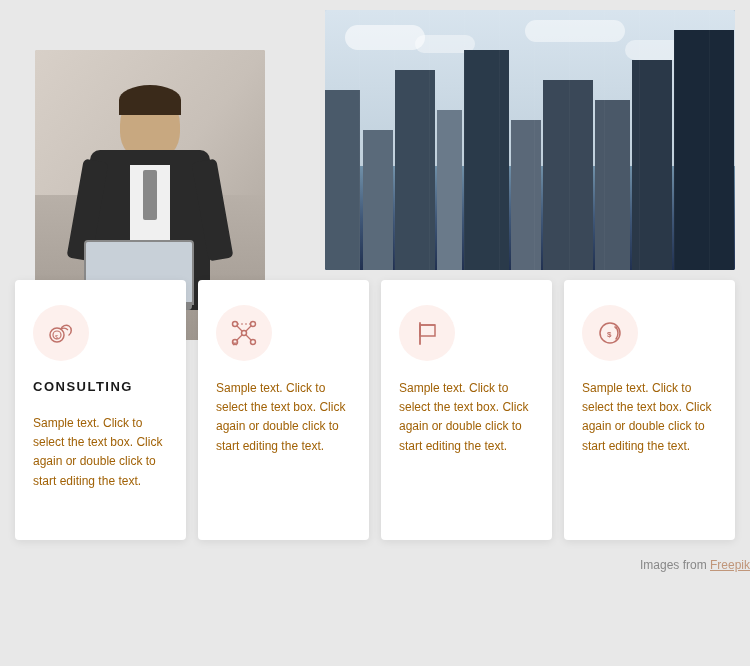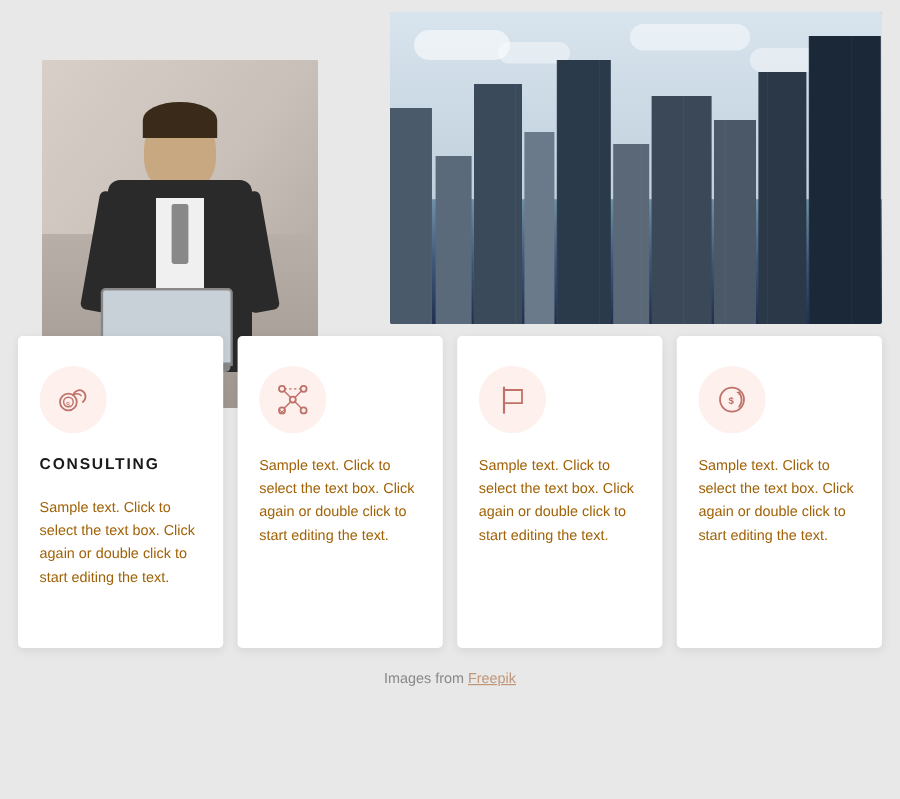--- a/index.html
+++ b/index.html
@@ -149,21 +149,21 @@
     }
 
     .card-text {
       font-family: Arial, Helvetica, sans-serif;
       font-size: 12px;
       color: #a16207;
       line-height: 1.6;
     }
 
     .footer-credit {
-      text-align: center;
+      text-align: right;
       margin-top: 18px;
       font-family: Arial, sans-serif;
       font-size: 12px;
       color: #888;
     }
 
     .footer-credit a {
       color: #c0967a;
       text-decoration: underline;
     }

